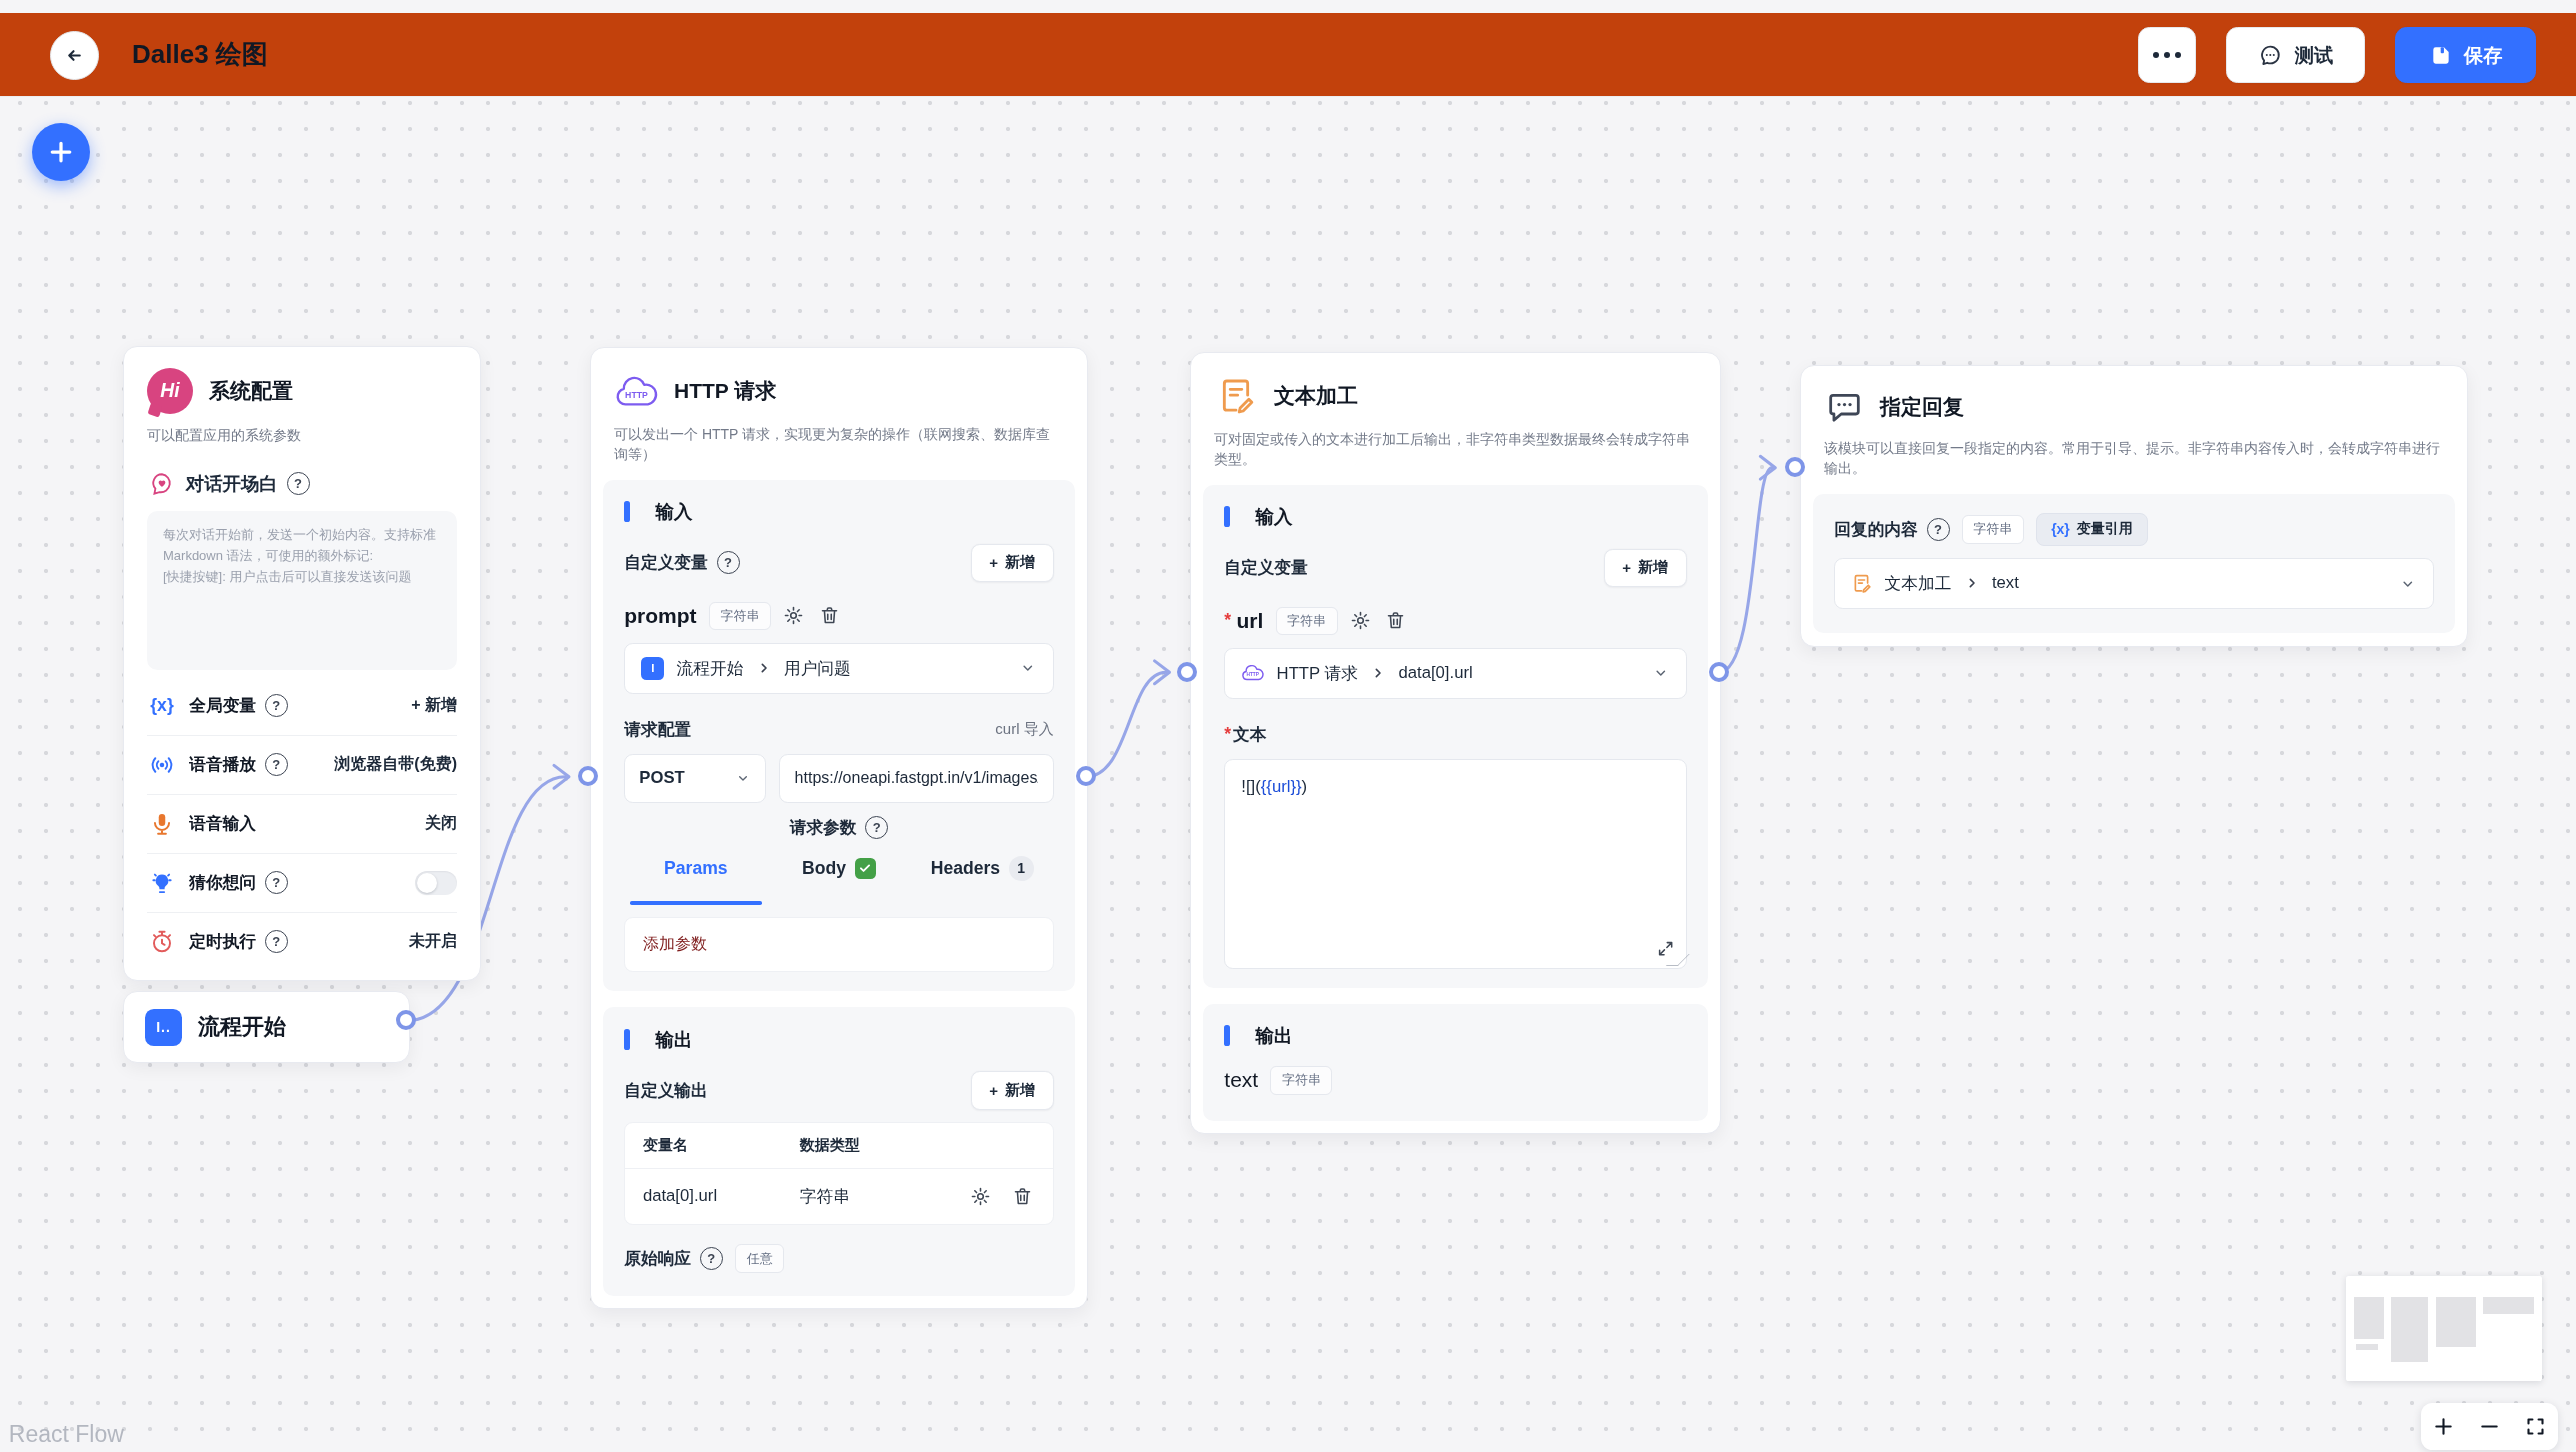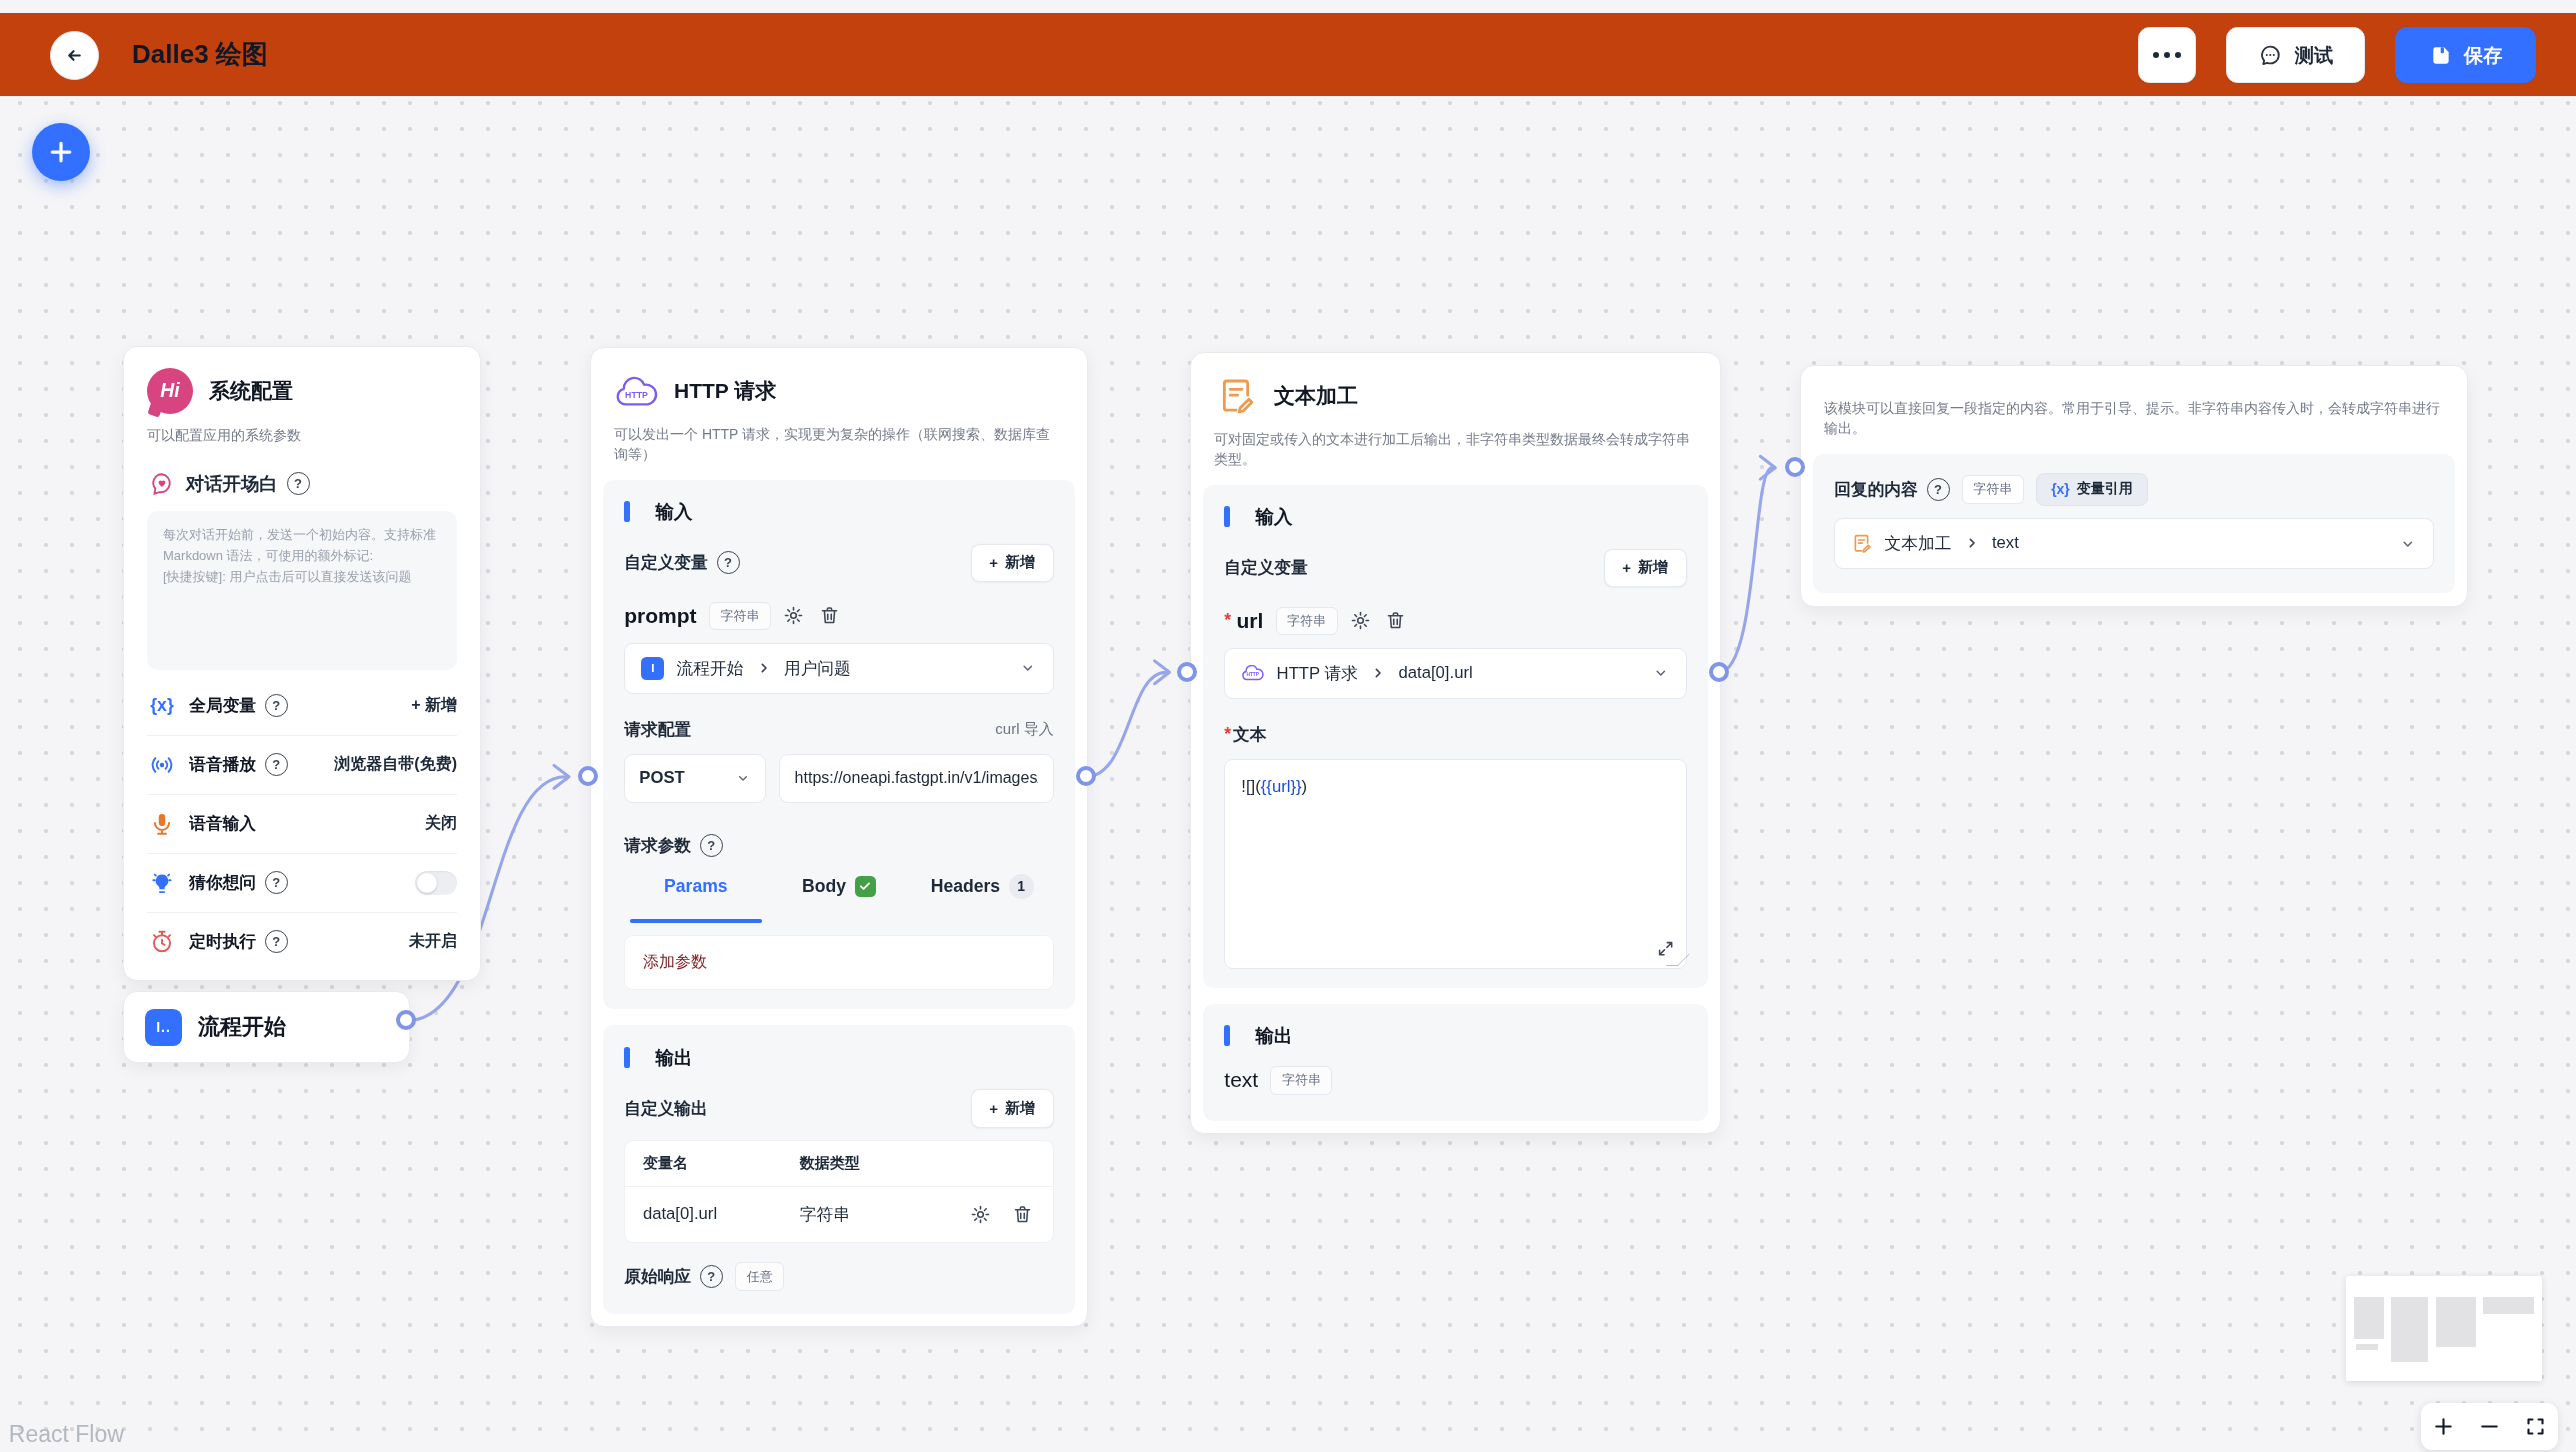--- a/index.html
+++ b/index.html
@@ -309,21 +309,21 @@
           <span>POST</span>
           <span style="display:flex">
               <svg width="16" height="16" viewBox="0 0 24 24" fill="none" stroke="#5b6472" stroke-width="2" stroke-linecap="round" stroke-linejoin="round">
                 <path d="M7 10l5 5 5-5"></path>
               </svg>
             </span>
         </div>
         <input class="url-input" value="https://oneapi.fastgpt.in/v1/images/generations" style="">
       </div>
 
-      <div class="label-row" style="margin-top:31px;">
+      <div class="label-row" style="margin-top:13px;justify-content:center;">
         <span class="field-label">请求参数</span>
         <span class="qicon">?</span>
       </div>
       <div class="tabs">
         <div class="tab active">
             <span>Params</span>
           </div>
         <div class="tab">
           <span>Body</span>
           <span class="check-badge">
@@ -477,20 +477,31 @@
       </div>
       <div class="var-row" style="margin-top:17.6px;">
         <span class="var-name" style="font-weight:400;">text</span>
         <span class="type-badge">字符串</span>
       </div>
     </div>
   </div>
 
   <div class="node" style="left:1800px;top:282px;width:666px;">
     <div class="node-pad">
+      <div class="node-head">
+        <span class="iconbox" style="width:40px;height:40px;">
+          <svg width="39" height="39" viewBox="0 0 24 24" fill="none" stroke="#3e4656" stroke-width="1.7" stroke-linejoin="round">
+              <path d="M5 4.5h14A1.5 1.5 0 0 1 20.5 6v8.5A1.5 1.5 0 0 1 19 16H10l-4.5 3.8V16H5a1.5 1.5 0 0 1-1.5-1.5V6A1.5 1.5 0 0 1 5 4.5z"></path>
+              <circle cx="8.6" cy="10.2" r="1" fill="#3e4656" stroke="none"></circle>
+              <circle cx="12" cy="10.2" r="1" fill="#3e4656" stroke="none"></circle>
+              <circle cx="15.4" cy="10.2" r="1" fill="#3e4656" stroke="none"></circle>
+            </svg>
+        </span>
+        <span class="node-title">指定回复</span>
+      </div>
       <div class="node-sub">该模块可以直接回复一段指定的内容。常用于引导、提示。非字符串内容传入时，会转成字符串进行输出。</div>
     </div>
     <div class="panel" style="padding-bottom:24.6px;">
       <div class="label-row" style="margin-top:0;">
         <span class="field-label">回复的内容</span>
         <span class="qicon">?</span>
         <span class="type-badge" style="margin-left:12.3px;background:#fff;">字符串</span>
         <span class="chip">
           <span class="brace-x">{x}</span>
           <span>变量引用</span>

